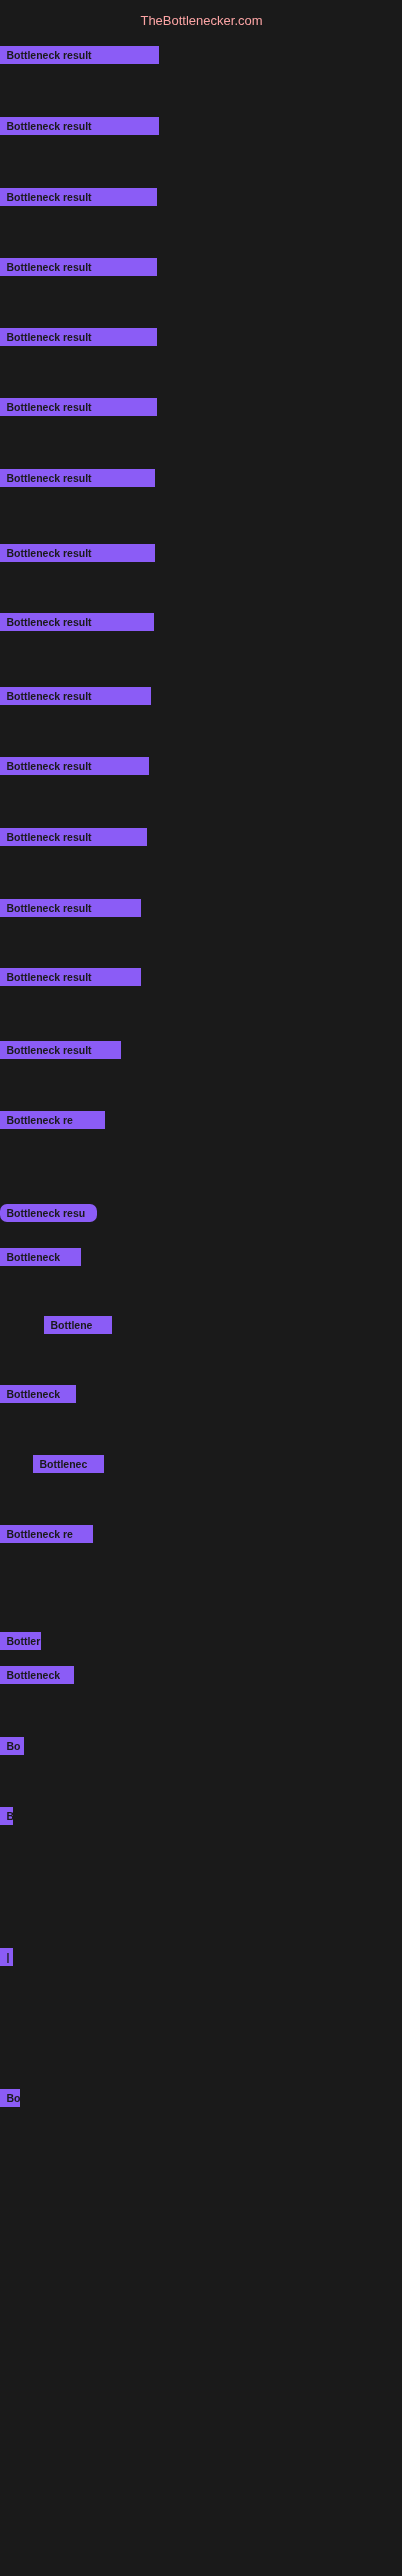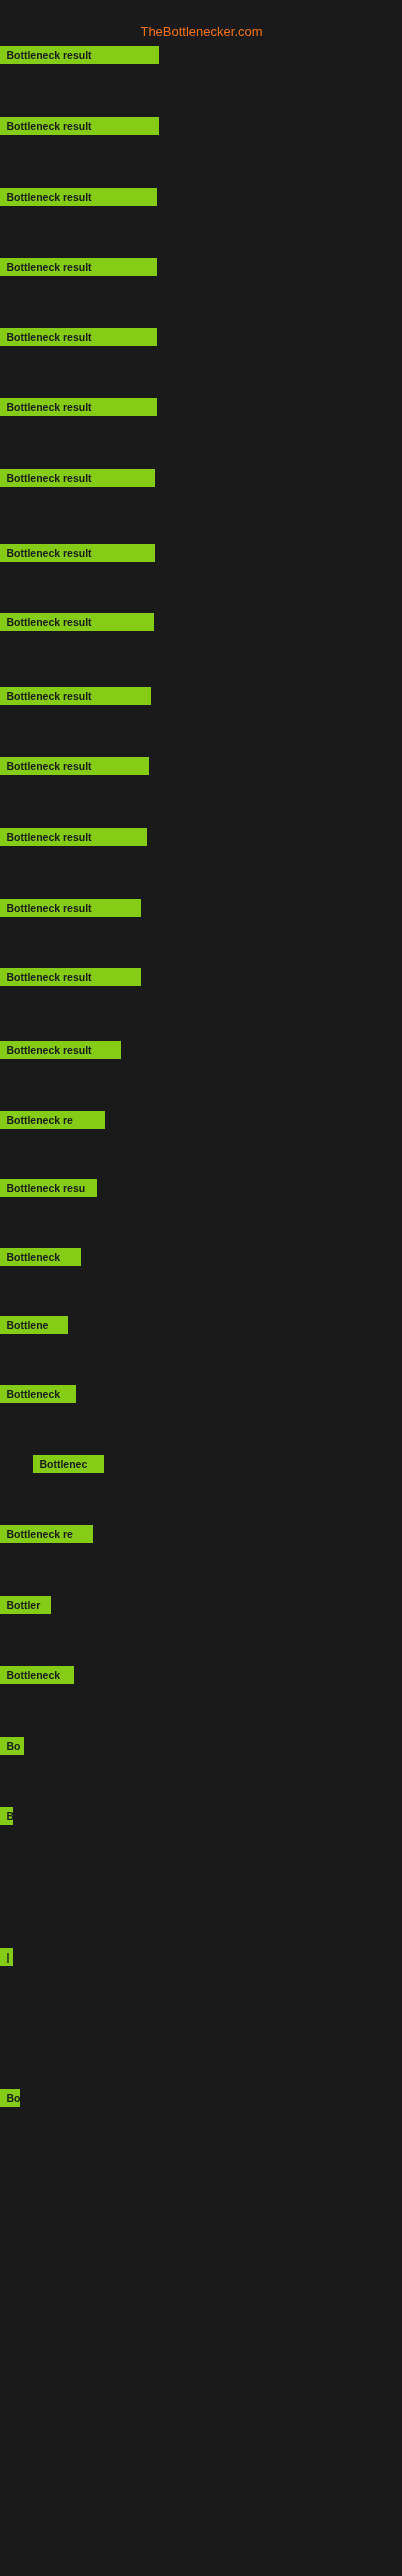--- a/index.html
+++ b/index.html
@@ -9,31 +9,31 @@
     }
     body {
       width: 403px;
       min-height: 2576px;
       background-color: #1a1a1a;
       font-family: Arial, sans-serif;
       position: relative;
     }
     .site-title {
       text-align: center;
-      color: #f97316;
+      color: #fca5a5;
       font-size: 13px;
-      padding: 24px 0;
+      padding: 13px 0;
       position: absolute;
       top: 0;
       width: 100%;
     }
     .bottleneck-label {
       position: absolute;
       left: 0;
-      background-color: #84cc16;
+      background-color: #8b5cf6;
       color: #1a1a1a;
       font-size: 10.5px;
       font-weight: bold;
       padding: 3.2px 6.4px;
       white-space: nowrap;
       overflow: hidden;
     }
   </style>
 </head>
 <body>
@@ -50,26 +50,26 @@
     <div class="bottleneck-label" style="top: 469px; width: 155px;">Bottleneck result</div>
     <div class="bottleneck-label" style="top: 544px; width: 155px;">Bottleneck result</div>
     <div class="bottleneck-label" style="top: 613px; width: 154px;">Bottleneck result</div>
     <div class="bottleneck-label" style="top: 687px; width: 151px;">Bottleneck result</div>
     <div class="bottleneck-label" style="top: 757px; width: 149px;">Bottleneck result</div>
     <div class="bottleneck-label" style="top: 828px; width: 147px;">Bottleneck result</div>
     <div class="bottleneck-label" style="top: 899px; width: 141px;">Bottleneck result</div>
     <div class="bottleneck-label" style="top: 968px; width: 141px;">Bottleneck result</div>
     <div class="bottleneck-label" style="top: 1041px; width: 121px;">Bottleneck result</div>
     <div class="bottleneck-label" style="top: 1111px; width: 105px;">Bottleneck re</div>
-    <div class="bottleneck-label" style="top: 1179px; width: 97px;">Bottleneck resu</div>
+    <div class="bottleneck-label" style="top: 1204px; width: 97px; border-radius: 7px;">Bottleneck resu</div>
     <div class="bottleneck-label" style="top: 1248px; width: 81px;">Bottleneck</div>
-    <div class="bottleneck-label" style="top: 1316px; width: 68px;">Bottlene</div>
+    <div class="bottleneck-label" style="top: 1316px; width: 68px; margin-left: 44px;">Bottlene</div>
     <div class="bottleneck-label" style="top: 1385px; width: 76px;">Bottleneck</div>
     <div class="bottleneck-label" style="top: 1455px; width: 71px; margin-left: 33px;">Bottlenec</div>
     <div class="bottleneck-label" style="top: 1525px; width: 93px;">Bottleneck re</div>
-    <div class="bottleneck-label" style="top: 1596px; width: 51px;">Bottler</div>
+    <div class="bottleneck-label" style="top: 1632px; width: 41px;">Bottler</div>
     <div class="bottleneck-label" style="top: 1666px; width: 74px;">Bottleneck</div>
     <div class="bottleneck-label" style="top: 1737px; width: 24px;">Bo</div>
     <div class="bottleneck-label" style="top: 1807px; width: 13px;">B</div>
     <div class="bottleneck-label" style="top: 1948px; width: 6.4px;">|</div>
     <div class="bottleneck-label" style="top: 2089px; width: 20px;">Bot</div>
   </div>
 
 
 </body></html>

